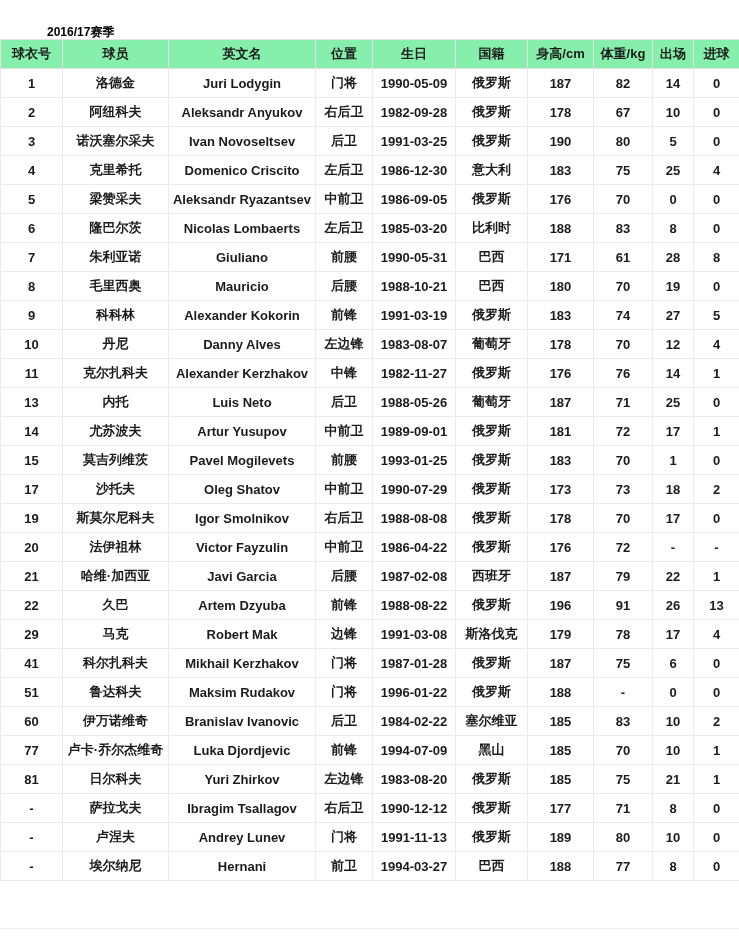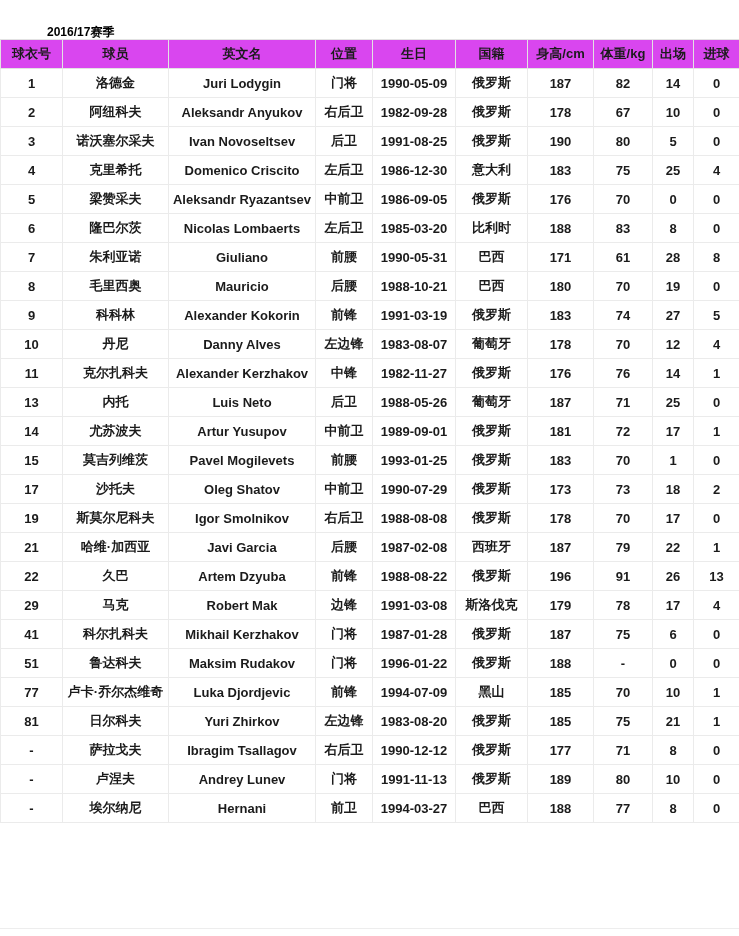--- a/index.html
+++ b/index.html
@@ -40,21 +40,21 @@
     padding: 0 2px;
     text-align: center;
     vertical-align: middle;
     font-size: 13px;
     font-weight: bold;
     color: #1b1b1b;
     white-space: nowrap;
     overflow: hidden;
   }
   table.roster th {
-    background: #d946ef;
+    background: #86efac;
     border: 1px solid #e2e2e2;
   }
   table.roster td {
     background: #ffffff;
     border: 1px solid #ebebeb;
     border-top: 1px solid #e5e5e5;
   }
   .bottom-divider {
     position: absolute;
     left: 0;
@@ -120,21 +120,21 @@
           <td>178</td>
           <td>67</td>
           <td>10</td>
           <td>0</td>
         </tr>
         <tr>
           <td>3</td>
           <td>诺沃塞尔采夫</td>
           <td>Ivan Novoseltsev</td>
           <td>后卫</td>
-          <td>1991-08-25</td>
+          <td>1991-03-25</td>
           <td>俄罗斯</td>
           <td>190</td>
           <td>80</td>
           <td>5</td>
           <td>0</td>
         </tr>
         <tr>
           <td>4</td>
           <td>克里希托</td>
           <td>Domenico Criscito</td>
@@ -284,20 +284,32 @@
           <td>Igor Smolnikov</td>
           <td>右后卫</td>
           <td>1988-08-08</td>
           <td>俄罗斯</td>
           <td>178</td>
           <td>70</td>
           <td>17</td>
           <td>0</td>
         </tr>
         <tr>
+          <td>20</td>
+          <td>法伊祖林</td>
+          <td>Victor Fayzulin</td>
+          <td>中前卫</td>
+          <td>1986-04-22</td>
+          <td>俄罗斯</td>
+          <td>176</td>
+          <td>72</td>
+          <td>-</td>
+          <td>-</td>
+        </tr>
+        <tr>
           <td>21</td>
           <td>哈维·加西亚</td>
           <td>Javi Garcia</td>
           <td>后腰</td>
           <td>1987-02-08</td>
           <td>西班牙</td>
           <td>187</td>
           <td>79</td>
           <td>22</td>
           <td>1</td>
@@ -344,20 +356,32 @@
           <td>Maksim Rudakov</td>
           <td>门将</td>
           <td>1996-01-22</td>
           <td>俄罗斯</td>
           <td>188</td>
           <td>-</td>
           <td>0</td>
           <td>0</td>
         </tr>
         <tr>
+          <td>60</td>
+          <td>伊万诺维奇</td>
+          <td>Branislav Ivanovic</td>
+          <td>后卫</td>
+          <td>1984-02-22</td>
+          <td>塞尔维亚</td>
+          <td>185</td>
+          <td>83</td>
+          <td>10</td>
+          <td>2</td>
+        </tr>
+        <tr>
           <td>77</td>
           <td>卢卡·乔尔杰维奇</td>
           <td>Luka Djordjevic</td>
           <td>前锋</td>
           <td>1994-07-09</td>
           <td>黑山</td>
           <td>185</td>
           <td>70</td>
           <td>10</td>
           <td>1</td>

